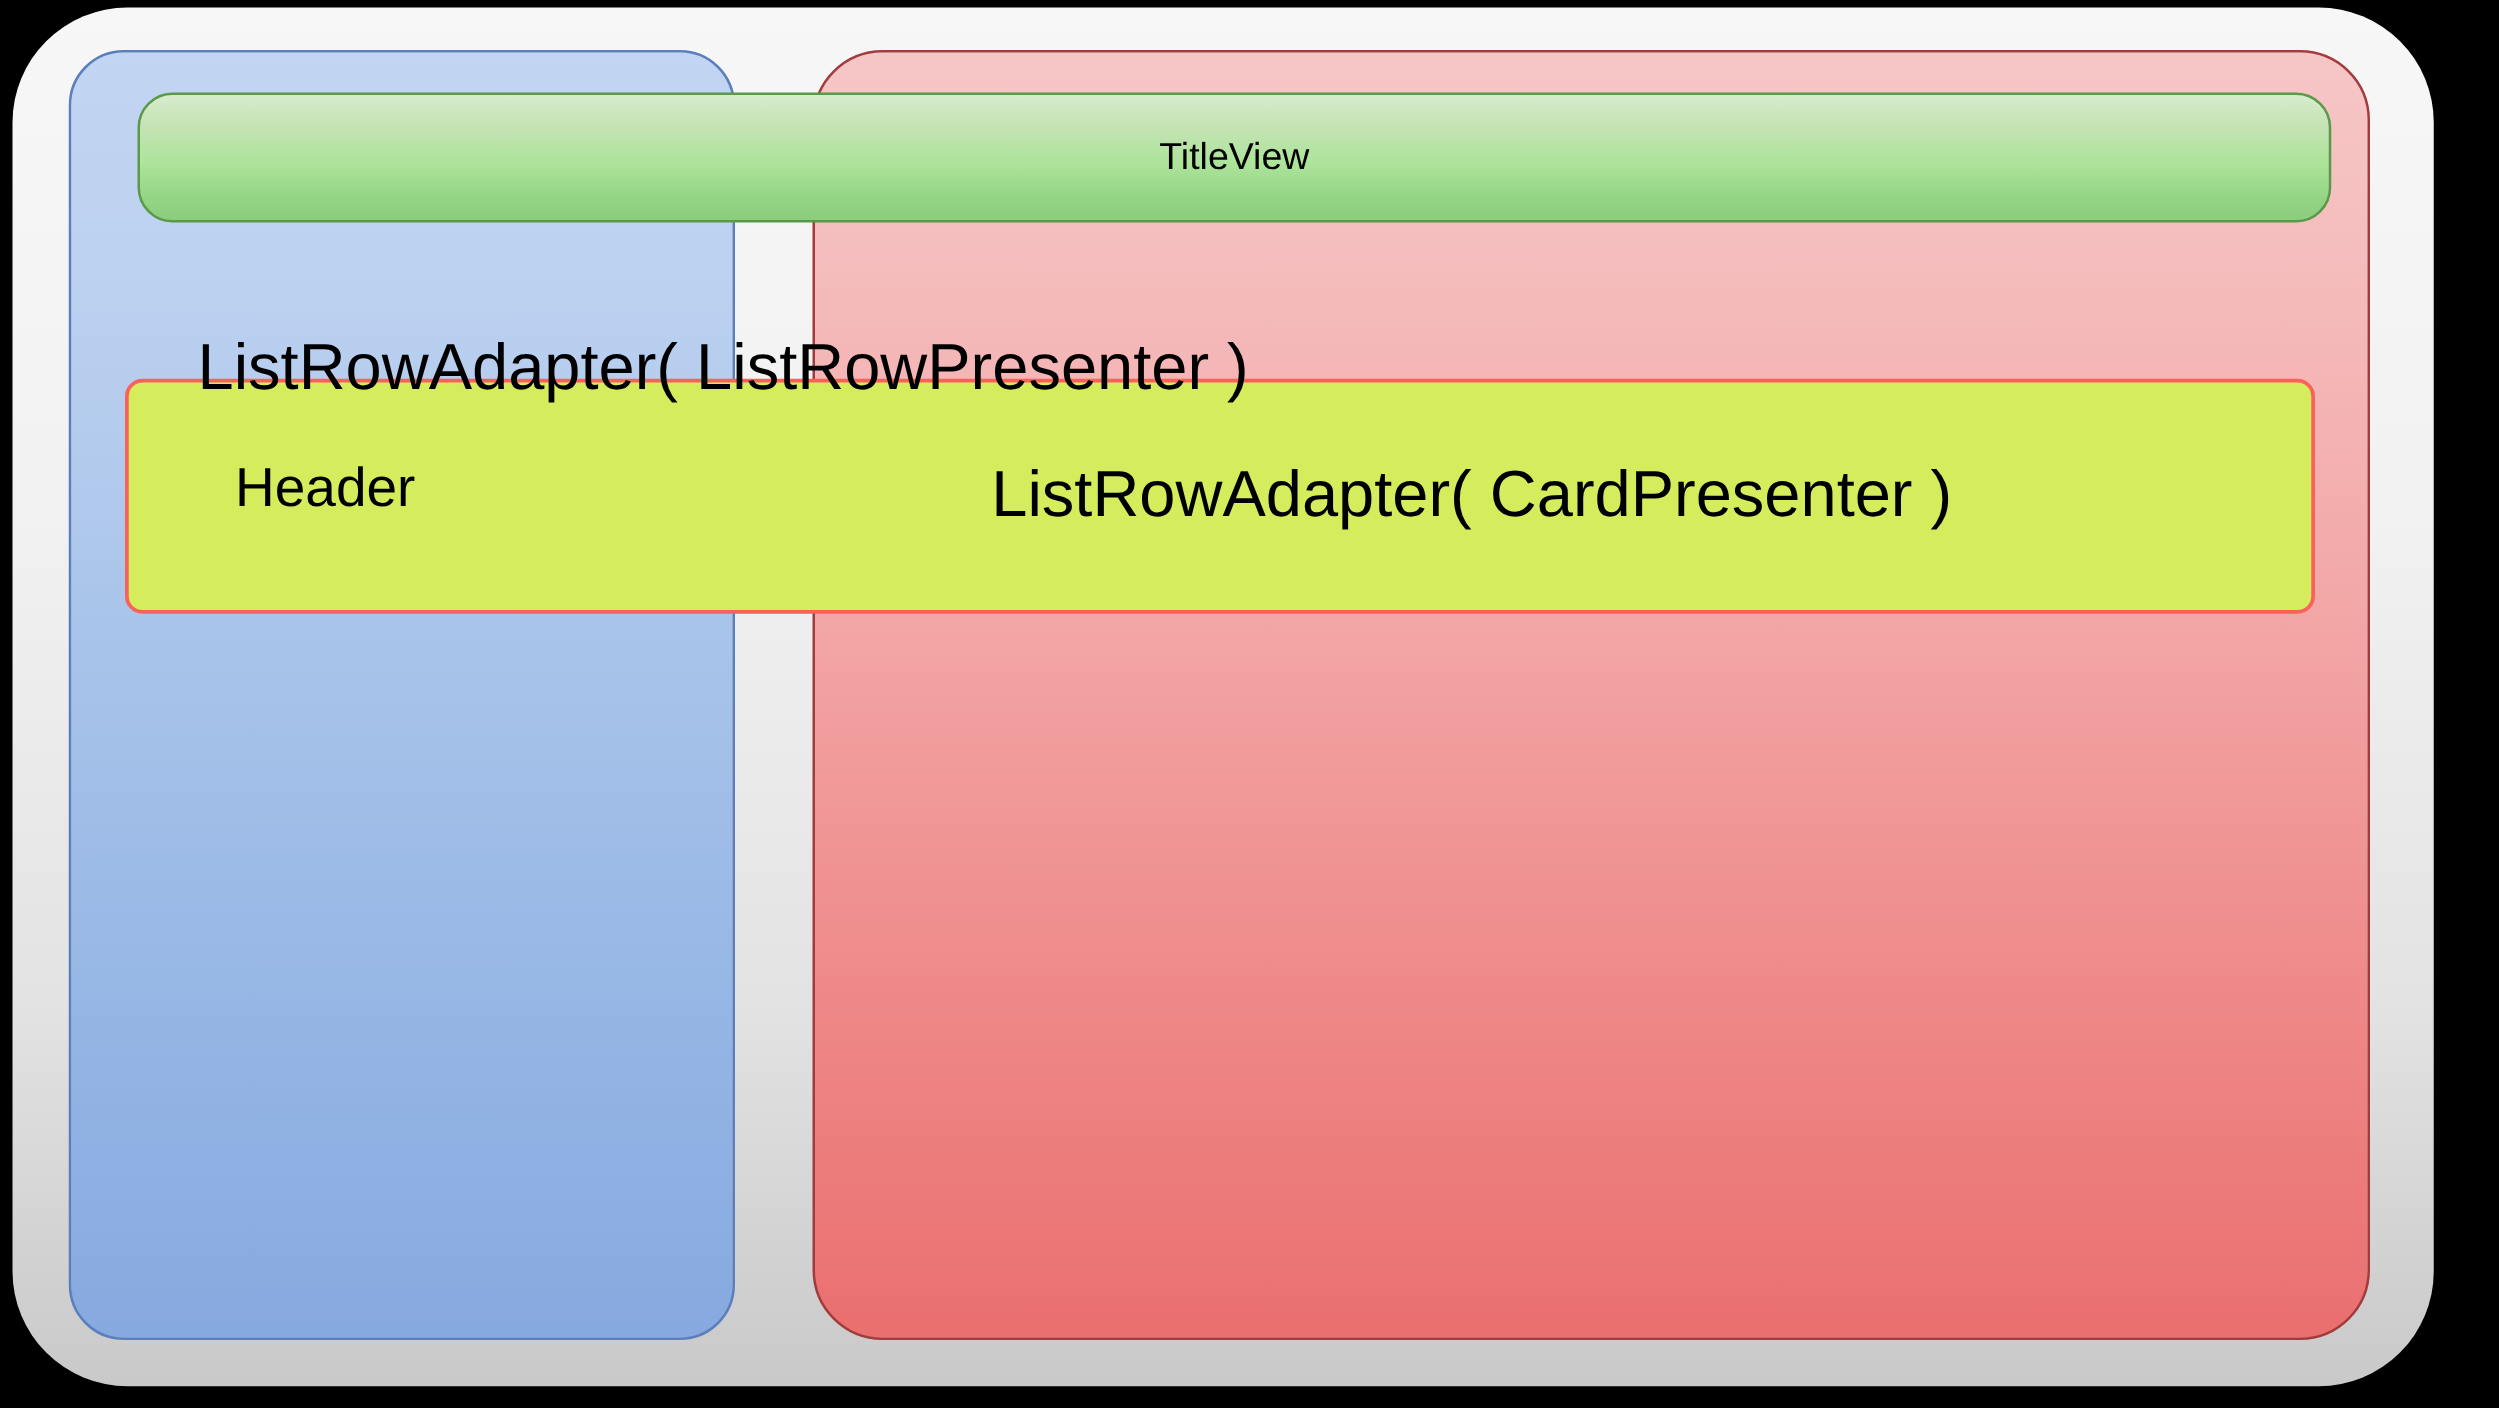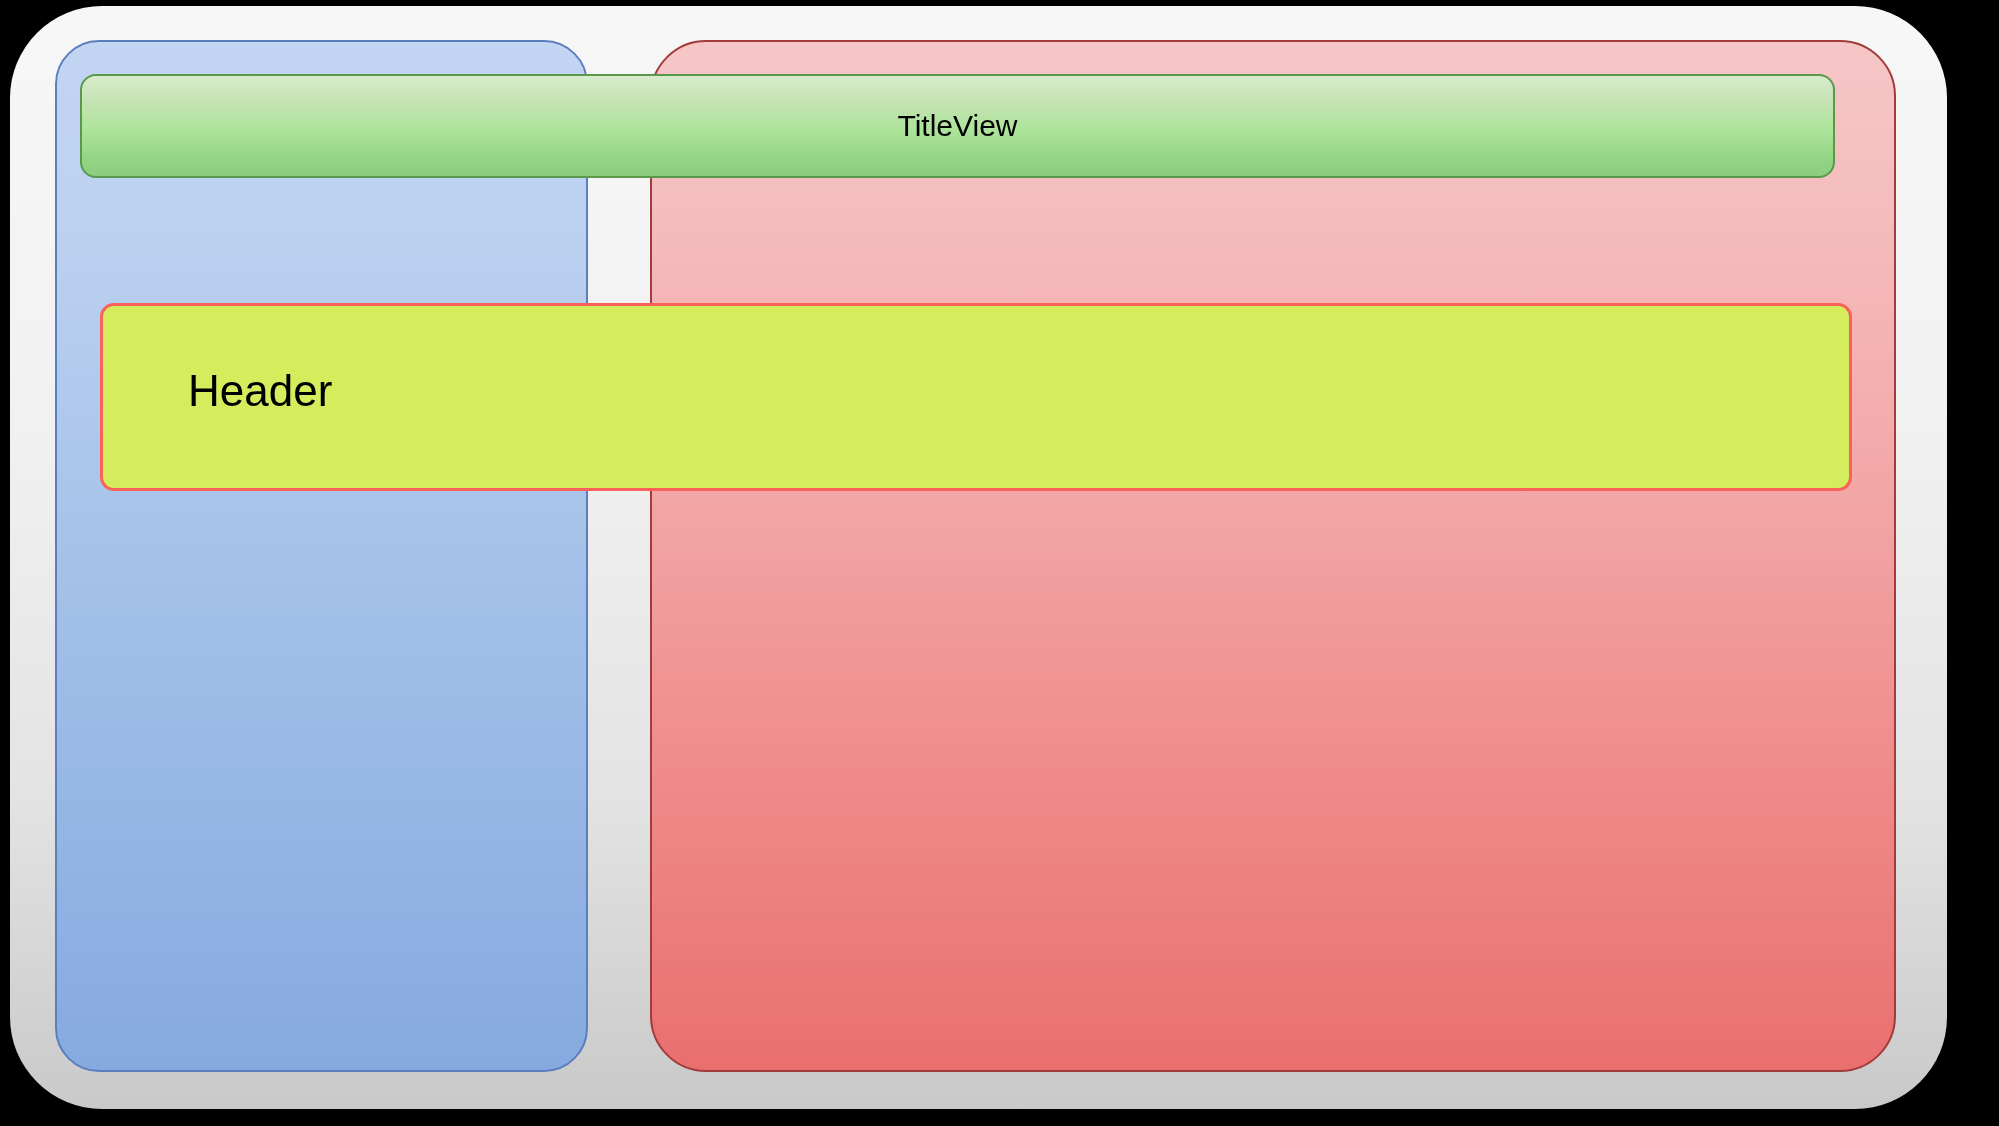--- a/index.html
+++ b/index.html
@@ -75,25 +75,25 @@
   }
   #rows-caption {
     left: 640px;
     top: 424px;
     width: 1036px;
   }
 
   
   #title-view {
     position: absolute;
-    left: 70px;
+    left: 100px;
     top: 68px;
     width: 1755px;
     height: 104px;
-    border-radius: 16px;
+    border-radius: 28px;
     border: 2px solid #5a9949;
     box-sizing: border-box;
     background: linear-gradient(180deg, #d7eccc 0%, #c5e3b4 25%, #ace49a 55%, #94d485 82%, #8ccd7d 100%);
     display: flex;
     align-items: center;
     justify-content: center;
   }
   #title-view-label {
     font-size: 30px;
     color: #000000;
@@ -156,18 +156,20 @@
     <div class="fragment-caption" id="headers-caption">HeadersFragment</div>
 
     <div class="fragment-caption" id="rows-caption">RowsFragment</div>
 
     <div id="title-view">
       <span id="title-view-label">TitleView</span>
     </div>
 
     <div id="listrow-box"></div>
 
+    <div id="listrow-adapter-title">ListRowAdapter( ListRowPresenter )</div>
 
     <div id="header-label">Header</div>
 
+    <div id="card-adapter-label">ListRowAdapter( CardPresenter )</div>
 
   </div>
 </div>
 
 </body></html>

